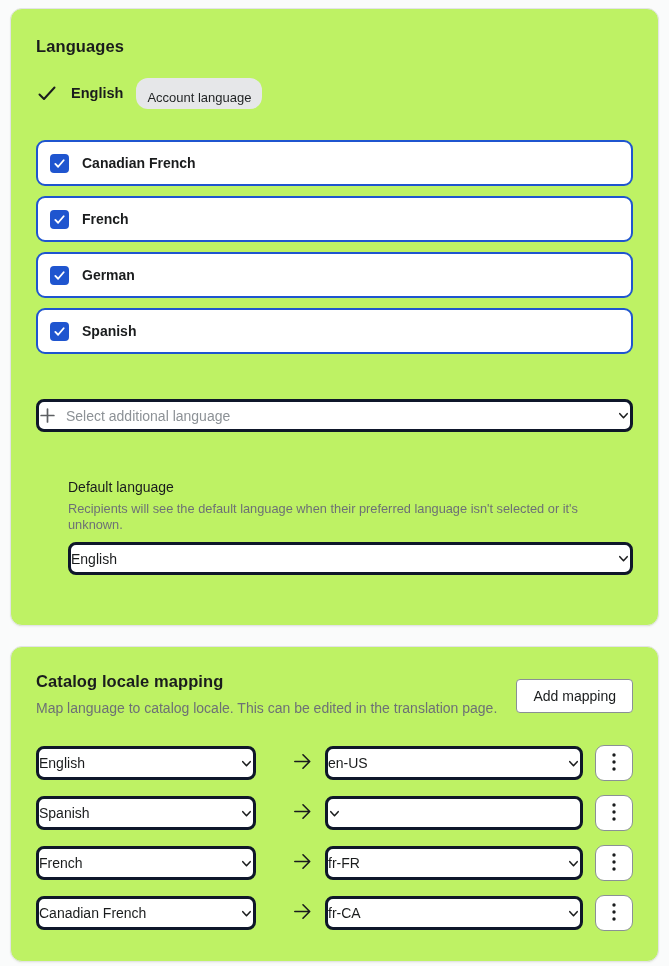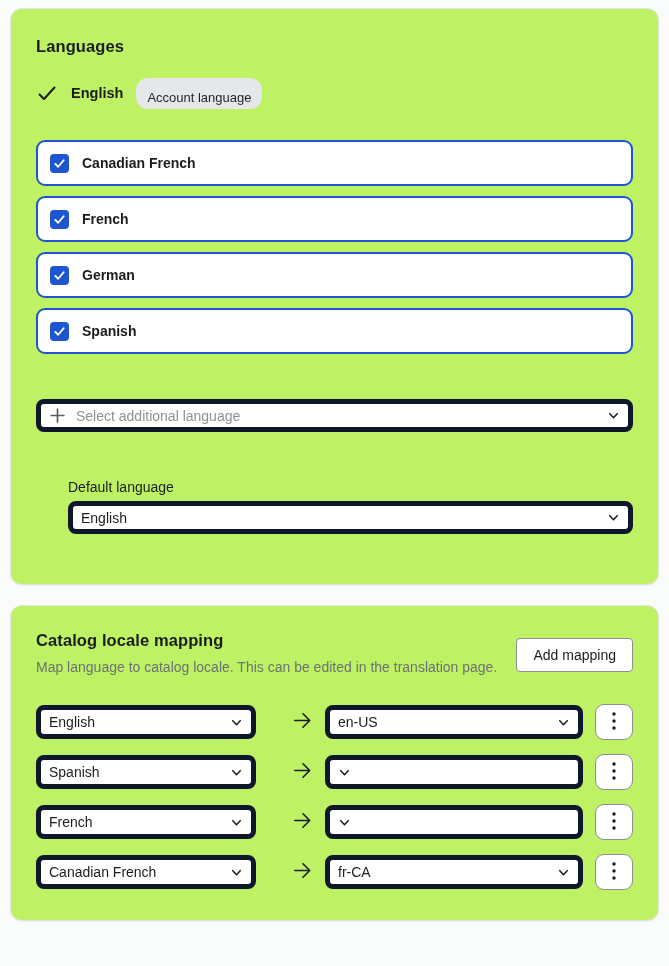--- a/index.html
+++ b/index.html
@@ -69,26 +69,26 @@
     border-radius: 4px;
     background: #1f55cf;
     display: flex; align-items: center; justify-content: center;
     flex: 0 0 auto;
   }
   .check-row .row-label { font-size: 14px; font-weight: 600; }
 
   
   .selectbox {
     height: 33px;
-    border: 5px solid #0f172a;
+    border: 3px solid #0f172a;
     border-radius: 8px;
     background: #ffffff;
     display: flex;
     align-items: center;
-    padding: 0 8px;
+    padding: 0 0;
     font-size: 14px;
     cursor: pointer;
   }
   .selectbox .grow { flex: 1 1 auto; min-width: 0; }
   .add-language { margin-top: 45px; gap: 10px; }
   .add-language .placeholder { color: #8c9196; }
   .plus-icon, .chev { flex: 0 0 auto; display: flex; align-items: center; }
 
   
   .default-block { margin-top: 46px; margin-left: 32px; }
@@ -206,20 +206,21 @@
     <span class="grow placeholder">Select additional language</span>
     <span class="chev">
       <svg width="13" height="13" viewBox="0 0 14 14" fill="none">
           <path d="M3 5 L7 9.5 L11 5" stroke="#1a1c1d" stroke-width="1.6" stroke-linecap="round" stroke-linejoin="round"></path>
         </svg>
     </span>
   </div>
 
   <div class="default-block">
     <div class="field-label">Default language</div>
+    <div class="help-text">Recipients will see the default language when their preferred language isn't selected or it's unknown.</div>
     <div class="selectbox">
       <span class="grow">English</span>
       <span class="chev">
         <svg width="13" height="13" viewBox="0 0 14 14" fill="none">
             <path d="M3 5 L7 9.5 L11 5" stroke="#1a1c1d" stroke-width="1.6" stroke-linecap="round" stroke-linejoin="round"></path>
           </svg>
       </span>
     </div>
   </div>
 </section>
@@ -304,20 +305,21 @@
               <path d="M3 5 L7 9.5 L11 5" stroke="#1a1c1d" stroke-width="1.6" stroke-linecap="round" stroke-linejoin="round"></path>
             </svg>
           </span>
       </div>
       <div class="arrow-zone">
         <span><svg width="23" height="23" viewBox="0 0 24 24" fill="none">
               <path d="M4 12 H19 M12.5 5 L19.5 12 L12.5 19" stroke="#1a1c1d" stroke-width="1.7" stroke-linecap="round" stroke-linejoin="round"></path>
             </svg></span>
       </div>
       <div class="selectbox map-locale">
+        <span class="grow">fr-FR</span>
         <span class="chev">
             <svg width="13" height="13" viewBox="0 0 14 14" fill="none">
               <path d="M3 5 L7 9.5 L11 5" stroke="#1a1c1d" stroke-width="1.6" stroke-linecap="round" stroke-linejoin="round"></path>
             </svg>
           </span>
       </div>
       <button class="kebab-btn">
         <span><svg width="4" height="18" viewBox="0 0 4 18" fill="#1a1c1d">
               <circle cx="2" cy="2" r="1.7"></circle>
               <circle cx="2" cy="9" r="1.7"></circle>

